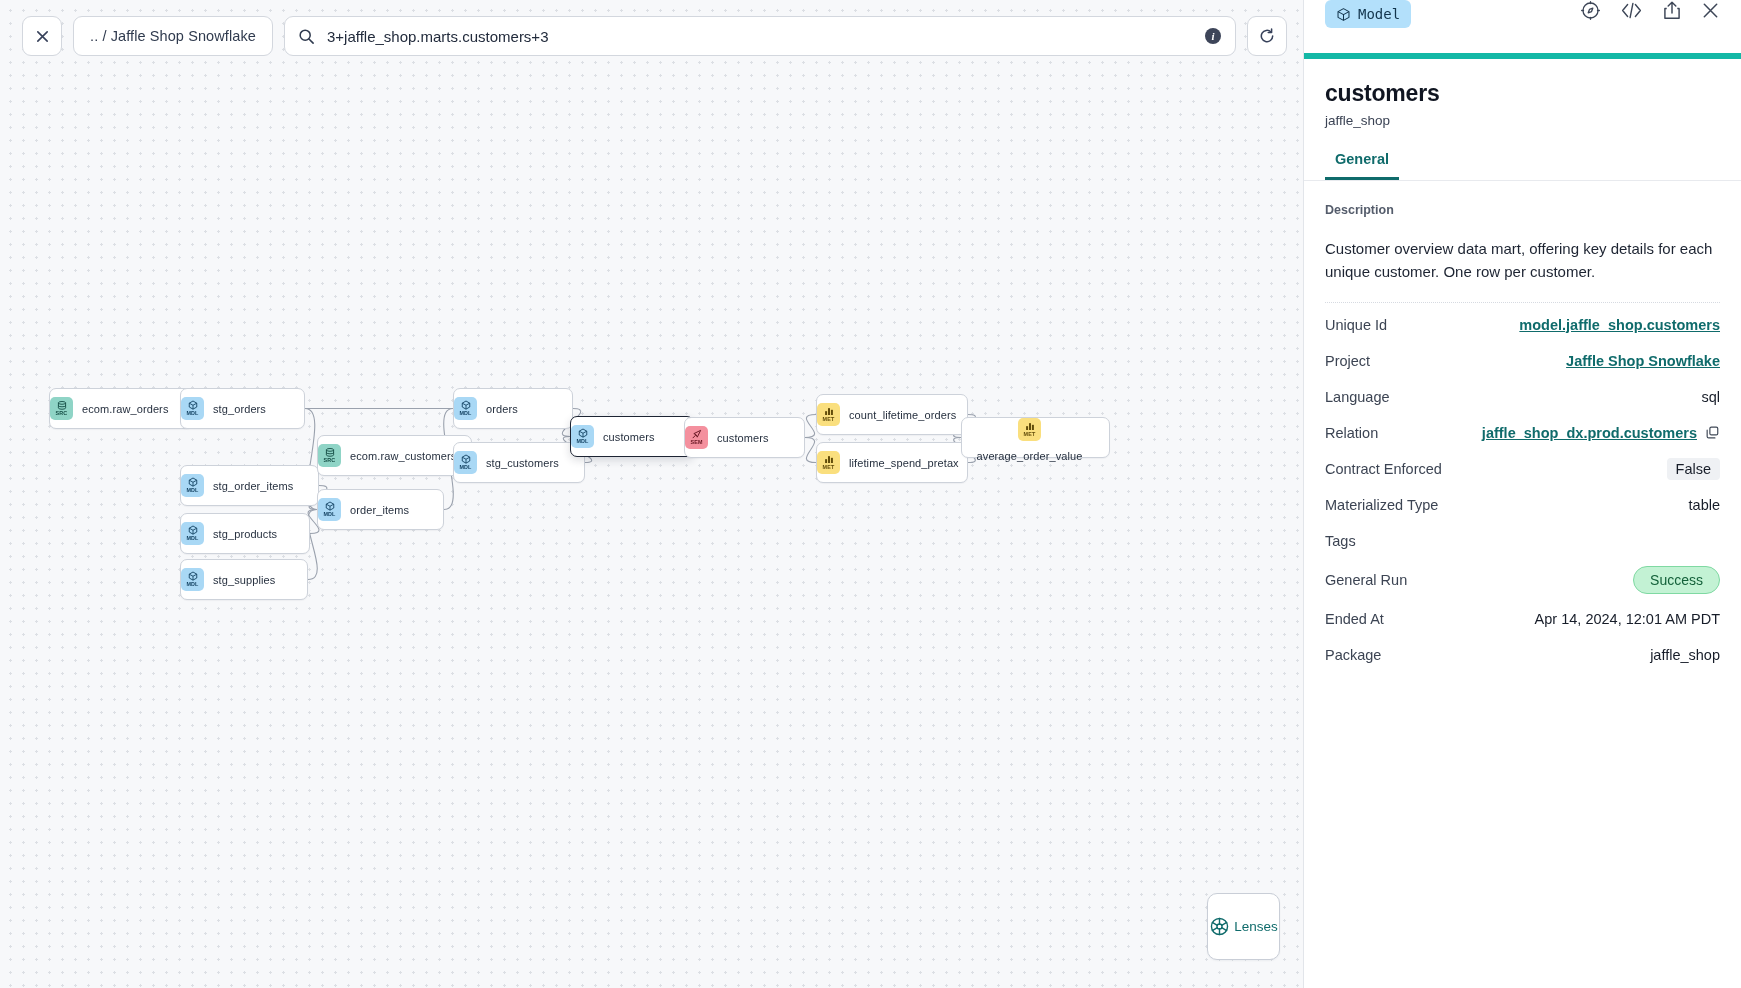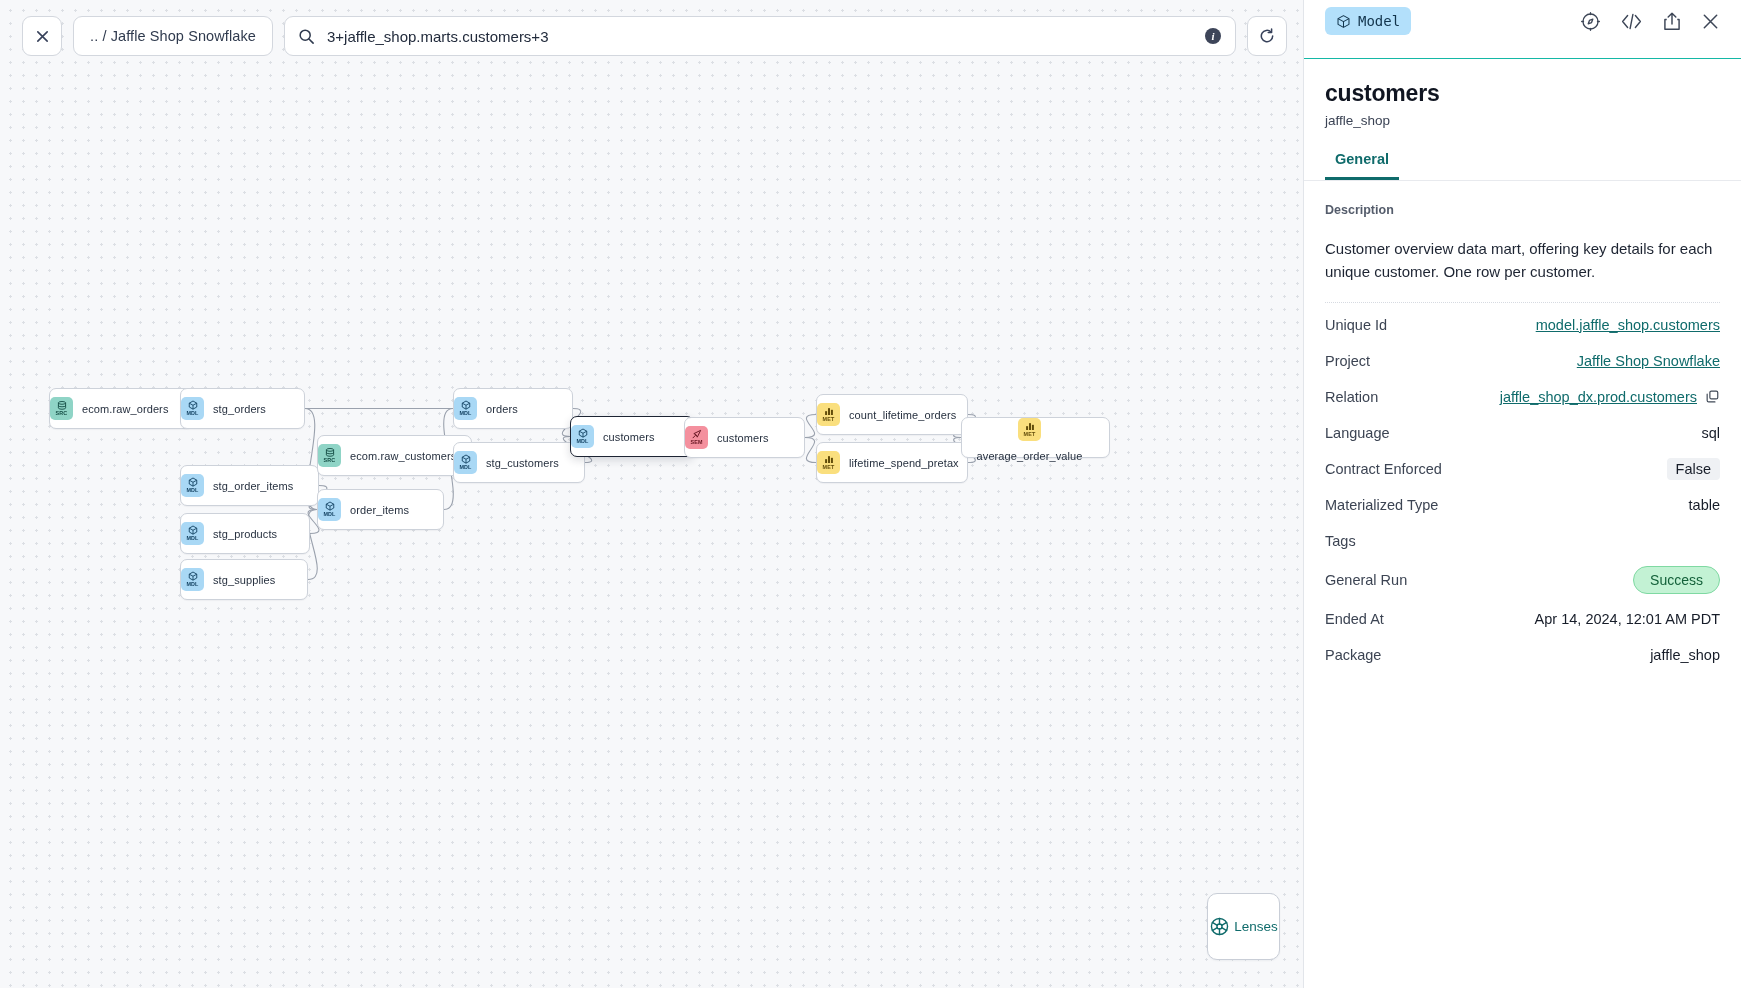--- a/index.html
+++ b/index.html
@@ -91,22 +91,22 @@
     gap: 4px; cursor: pointer; box-shadow: 0 1px 2px rgba(25,32,50,.05);
   }
   .lenses .lt { font-size: 13.5px; color: #0f6b6b; }
 
   
   .panel {
     flex: 1 1 auto; background: #fff; border-left: 1px solid #e2e5ea;
     display: flex; flex-direction: column; min-width: 0;
   }
   .panel-head {
-    height: 59px; flex: 0 0 59px; display: flex; align-items: center;
-    padding: 0 21px 16px 21px; border-bottom: 1px solid #14b8a6;
+    height: 59px; flex: 0 0 59px; display: flex; align-items: flex-start;
+    padding: 0 21px 16px 21px; border-bottom: 6px solid #14b8a6;
   }
   .model-chip {
     background: #b3e0fb; color: #12344c; border-radius: 6px;
     padding: 6px 11px; font-size: 14px; display: flex; align-items: center; gap: 7px;
     font-family: "DejaVu Sans Mono", monospace; cursor: pointer;
   }
   .head-icons { margin-left: auto; display: flex; align-items: center; gap: 19px; color: #3d4657; }
   .head-icons > span { cursor: pointer; display: flex; }
 
   .panel-title { padding: 21px 21px 0 21px; }
@@ -123,21 +123,21 @@
   .sec-label { font-size: 12.5px; color: #545c6b; font-weight: 600; }
   .desc { font-size: 15px; line-height: 1.55; color: #1d2432; margin-top: 20px; }
   .divider { border-top: 1px dotted #d6dae1; margin: 18px 0 4px; }
 
   .row {
     display: flex; align-items: center; justify-content: space-between;
     min-height: 36px; padding: 7px 0; gap: 14px;
   }
   .row .k { font-size: 14.5px; color: #3c4453; white-space: nowrap; }
   .row .v { font-size: 14.5px; color: #171d29; text-align: right; }
-  .row .v.link { color: #0f6b6b; text-decoration: underline; cursor: pointer; }
+  .row .v.link { color: #0f6b6b; text-decoration: underline; cursor: pointer; font-weight: bold; }
   .row .v.chip { background: #eff1f4; padding: 3px 9px; border-radius: 4px; }
   .row .v.pill {
     background: #c3f2d4; border: 1px solid #7fd9a2; color: #14613a;
     padding: 5px 16px; border-radius: 14px; font-size: 14px;
   }
   .vwrap { display: flex; align-items: center; gap: 8px; justify-content: flex-end; }
   .copy-ic { color: #3f4856; cursor: pointer; display: flex; }
 </style>
 </head>
 <body>
@@ -431,38 +431,38 @@
               <div class="v link">model.jaffle_shop.customers</div>
             </div>
           </div>
           <div class="row">
             <div class="k">Project</div>
             <div class="vwrap">
               <div class="v link">Jaffle Shop Snowflake</div>
             </div>
           </div>
           <div class="row">
+            <div class="k">Language</div>
+            <div class="vwrap">
+              <div class="v">sql</div>
+            </div>
+          </div>
+          <div class="row">
             <div class="k">Relation</div>
             <div class="vwrap">
               <div class="v link">jaffle_shop_dx.prod.customers</div>
               <span class="copy-ic">
                 <svg width="15" height="15" viewBox="0 0 16 16">
                   <rect x="5.2" y="2.2" width="8.4" height="8.4" rx="1.6" fill="none" stroke="#3f4856" stroke-width="1.25"></rect>
                   <path d="M10.6 13.8 L3.9 13.8 A1.6 1.6 0 0 1 2.3 12.2 L2.3 5.5" fill="none" stroke="#3f4856" stroke-width="1.25" stroke-linecap="round"></path>
                 </svg>
               </span>
             </div>
           </div>
           <div class="row">
-            <div class="k">Language</div>
-            <div class="vwrap">
-              <div class="v">sql</div>
-            </div>
-          </div>
-          <div class="row">
             <div class="k">Contract Enforced</div>
             <div class="vwrap">
               <div class="v chip">False</div>
             </div>
           </div>
           <div class="row">
             <div class="k">Materialized Type</div>
             <div class="vwrap">
               <div class="v">table</div>
             </div>

